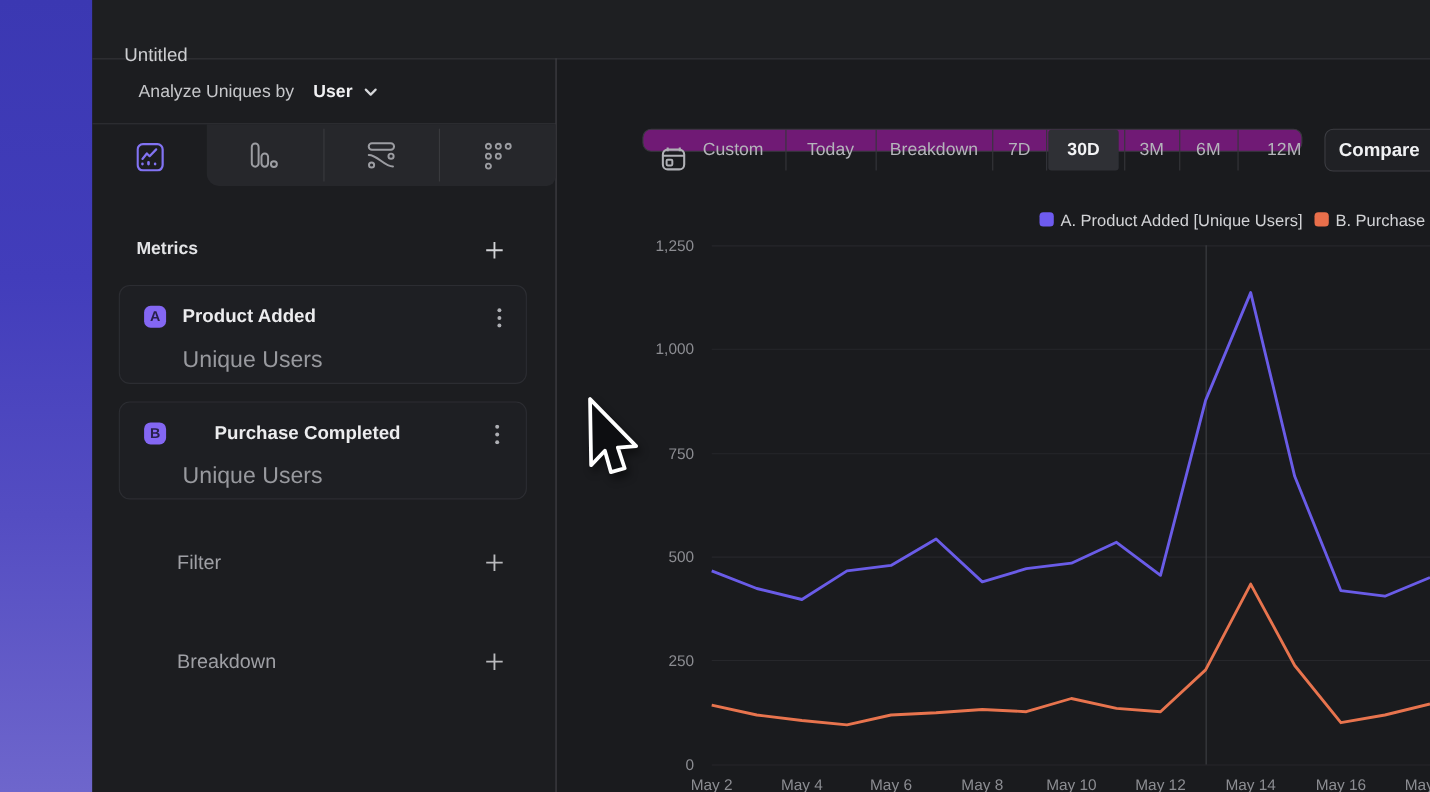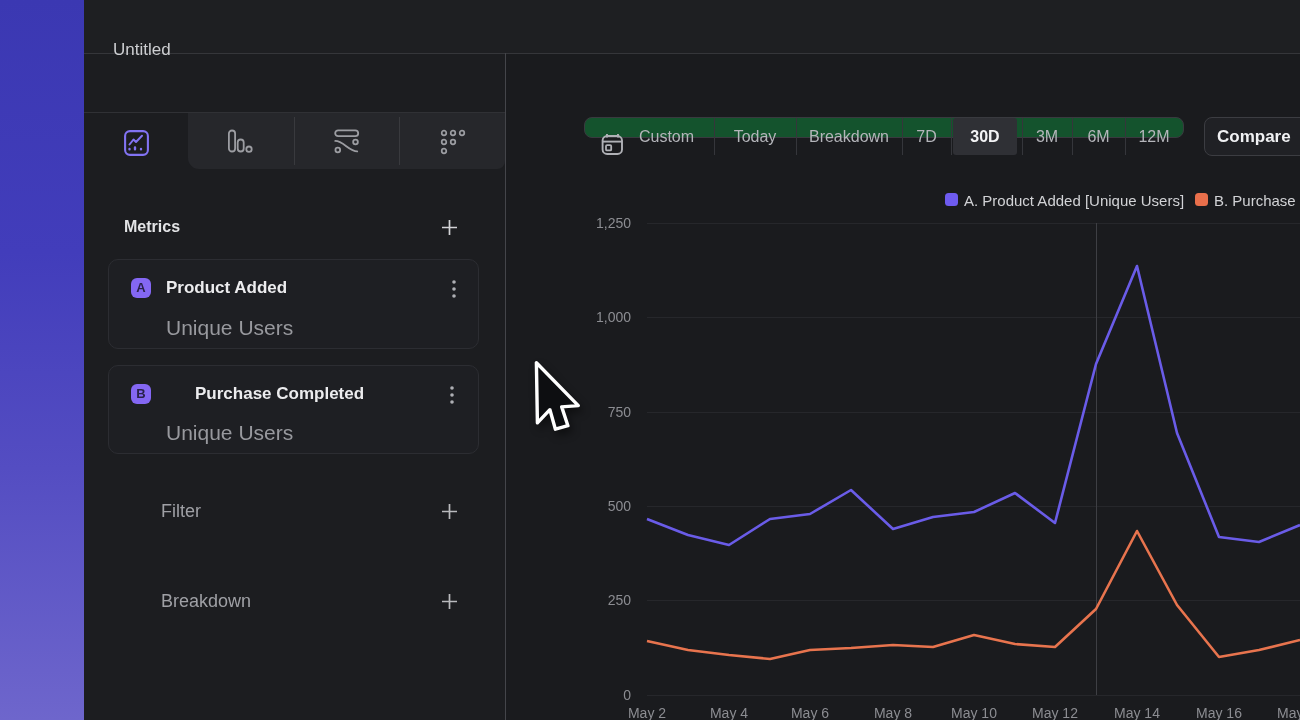--- a/index.html
+++ b/index.html
@@ -26,21 +26,21 @@
   .tabdiv { width:1px; background:#393a3e; top:117px; height:48px; }
   
   .seclabel { font-size:16px; font-weight:700; color:#e3e4e6; }
   .graylabel { font-size:18px; color:#9fa0a5;margin-left:37px; }
   .card { left:108px; width:371px; background:#1e1f23; border:1px solid #2c2d32; border-radius:10px; }
   .badge { left:22px; width:20px; height:20px; border-radius:6px; background:#8467f3;
     color:#29214b; font-size:13px; font-weight:700; text-align:center; line-height:20px; }
   .ctitle { left:57px; font-size:17px; font-weight:700; color:#ececee; }
   .csub { left:57px; font-size:21px; color:#98999e; }
   
-  #datesel { left:584px; top:117px; width:600px; height:21px; background:#14532d;
+  #datesel { left:584px; top:117px; width:600px; height:21px; background:#701a75;
     border:1px solid #393a3f; border-radius:8px; }
   .dbtn { position:absolute; top:0; height:37px; line-height:37px; text-align:center;
     font-size:16px; color:#b4b5ba; }
   .ddiv { position:absolute; top:0; width:1px; height:37px; background:#35363b; }
   #sel30 { position:absolute; left:368px; top:0; width:64px; height:37px; background:#2f3035;
     border-radius:3px; color:#f3f3f5; font-weight:700; font-size:16px; text-align:center; line-height:37px; }
   #compare { left:1204px; top:117px; width:130px; height:39px; background:#202125;
     border:1px solid #3c3d42; border-radius:8px; color:#f0f1f3; font-weight:700;
     font-size:17px; line-height:37px; padding-left:12px; }
   
@@ -52,20 +52,25 @@
 <div id="stage">
   <div id="strip" class="abs"></div>
   <div id="topbar" class="abs"></div>
   <div id="lpanel" class="abs"></div>
   <div id="chart-area" class="abs"></div>
   <div class="abs hdiv" style="left:84px; top:53px; width:1216px;"></div>
   <div class="abs hdiv" style="left:84px; top:112px; width:421px; background:#303135;"></div>
   <div class="abs vdiv" style="left:505px; top:53px; height:667px;"></div>
   <div id="untitled" class="abs">Untitled</div>
 
+  <div id="analyze" class="abs">Analyze Uniques by <b>User</b>
+    <svg width="12" height="8" viewBox="0 0 12 8" style="margin-left:6px;" fill="none">
+      <path d="M1.5 1.5 L6 6 L10.5 1.5" stroke="#d6d7da" stroke-width="2" stroke-linecap="round" stroke-linejoin="round"></path>
+    </svg>
+  </div>
 
   <div id="tabblock" class="abs"></div>
   <div class="abs tabdiv" style="left:294px;"></div>
   <div class="abs tabdiv" style="left:399px;"></div>
 
   <svg class="abs" style="left:124px; top:130px;" width="25" height="26" viewBox="0 0 25 26" fill="none">
     <rect x="1.1" y="1.1" width="22.8" height="23.8" rx="4.8" stroke="#8273f3" stroke-width="2.1"></rect>
     <path d="M5.5 14.5 L9.5 9.5 L12 12 L18 5.8" stroke="#8273f3" stroke-width="2" stroke-linecap="round" stroke-linejoin="round"></path>
     <path d="M5.5 19 L5.5 19.2 M11 17.5 L11 19.2 M17 19 L17 19.2" stroke="#8273f3" stroke-width="2.4" stroke-linecap="round"></path>
   </svg>
@@ -138,21 +143,21 @@
     <div class="dbtn" style="left:211px; width:106px;">Breakdown</div>
     <div class="ddiv" style="left:317px;"></div>
     <div class="dbtn" style="left:317px; width:49px;">7D</div>
     <div class="ddiv" style="left:366px;"></div>
     <div id="sel30">30D</div>
     <div class="ddiv" style="left:437px;"></div>
     <div class="dbtn" style="left:437px; width:50px;">3M</div>
     <div class="ddiv" style="left:487px;"></div>
     <div class="dbtn" style="left:487px; width:53px;">6M</div>
     <div class="ddiv" style="left:540px;"></div>
-    <div class="dbtn" style="left:540px; width:58px;">12M</div>
+    <div class="dbtn" style="left:540px; width:58px;text-align:right;">12M</div>
   </div>
   <div id="compare" class="abs">Compare</div>
 
   <div class="abs lsq" style="left:945px; background:#6e5bf0;"></div>
   <div class="abs ltext" style="left:964px;">A. Product Added [Unique Users]</div>
   <div class="abs lsq" style="left:1195px; background:#e96f4b;"></div>
   <div class="abs ltext" style="left:1214px;">B. Purchase Completed [Unique Users]</div>
 
   <svg class="abs" style="left:505px; top:53px;" width="795" height="667" viewBox="0 0 795 667" fill="none">
     <g stroke="#26272b" stroke-width="1">

